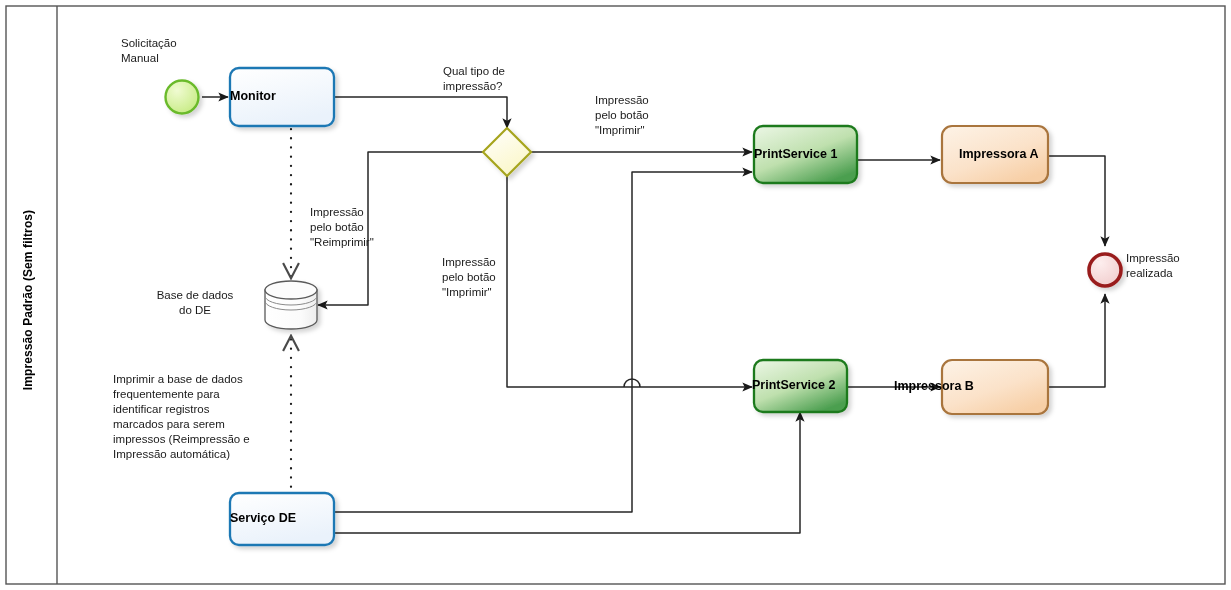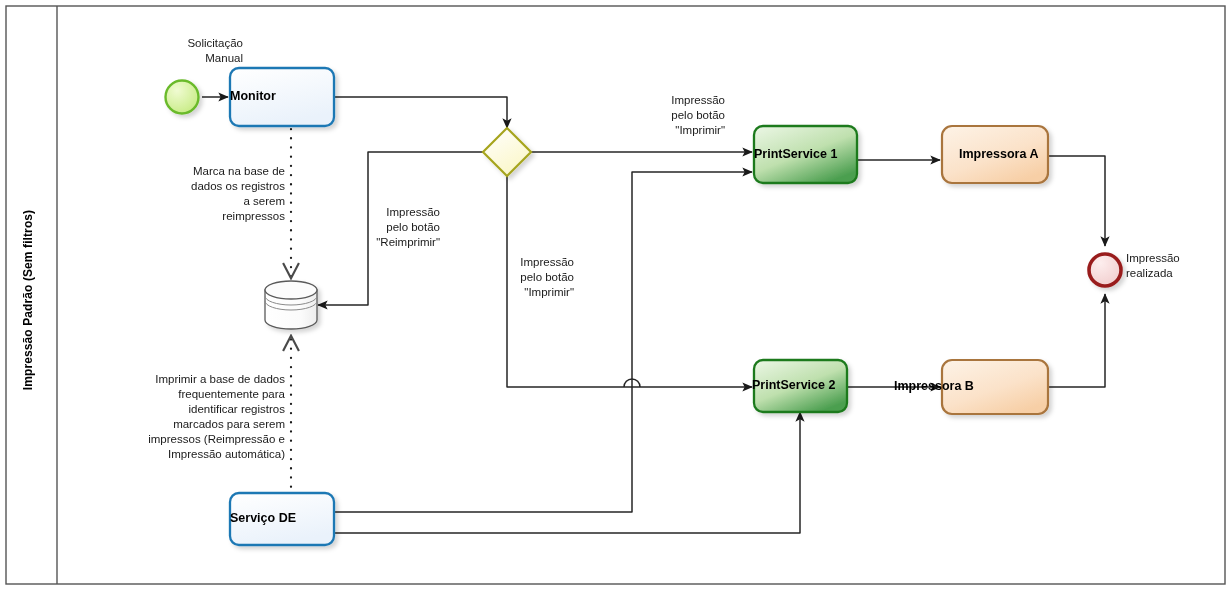--- a/index.html
+++ b/index.html
@@ -23,21 +23,21 @@
     position:absolute;
     text-align:left;
     font-size:12.5px;
     font-weight:bold;
     color:#000;
     pointer-events:none;
     line-height:14px;
   }
   .ann{
     position:absolute;
-    text-align:right;
+    text-align:left;
     font-size:11.5px;
     color:#1a1a1a;
     line-height:15px;
     pointer-events:none;
     white-space:pre-line;
   }
 </style>
 </head>
 <body>
 
@@ -178,41 +178,41 @@
 
   <div class="node-label" style="left:942px;top:147px;width:120px;margin-left:17px;">Impressora A</div>
 
   <div class="node-label" style="left:894px;top:379px;width:106px;">Impressora B</div>
 
   <div class="node-label" style="left:230px;top:511px;width:104px;">Serviço DE</div>
 
   <div class="ann" style="left:121px;top:36px;width:122px;white-space:pre-line;">Solicitação
 Manual</div>
 
-
+  <div class="ann" style="left:443px;top:64px;width:130px;">Qual tipo de
+impressão?</div>
+
+  <div class="ann" style="left:135px;top:288px;width:120px;text-align:center;">Base de dados
+do DE</div>
 
   <div class="ann" style="left:1126px;top:251px;width:100px;text-align:left;">Impressão
 realizada</div>
 
   <div class="ann" style="left:595px;top:93px;width:130px;">Impressão
 pelo botão
 "Imprimir"</div>
 
   <div class="ann" style="left:310px;top:205px;width:130px;">Impressão
 pelo botão
 "Reimprimir"</div>
 
   <div class="ann" style="left:442px;top:255px;width:132px;">Impressão
 pelo botão
 "Imprimir"</div>
 
-  <div class="ann" style="left:141px;top:164px;width:144px;">Marca na base de
-dados os registros
-a serem
-reimpressos</div>
 
   <div class="ann" style="left:113px;top:372px;width:172px;">Imprimir a base de dados
 frequentemente para
 identificar registros
 marcados para serem
 impressos (Reimpressão e
 Impressão automática)</div>
 
 </div>
 

